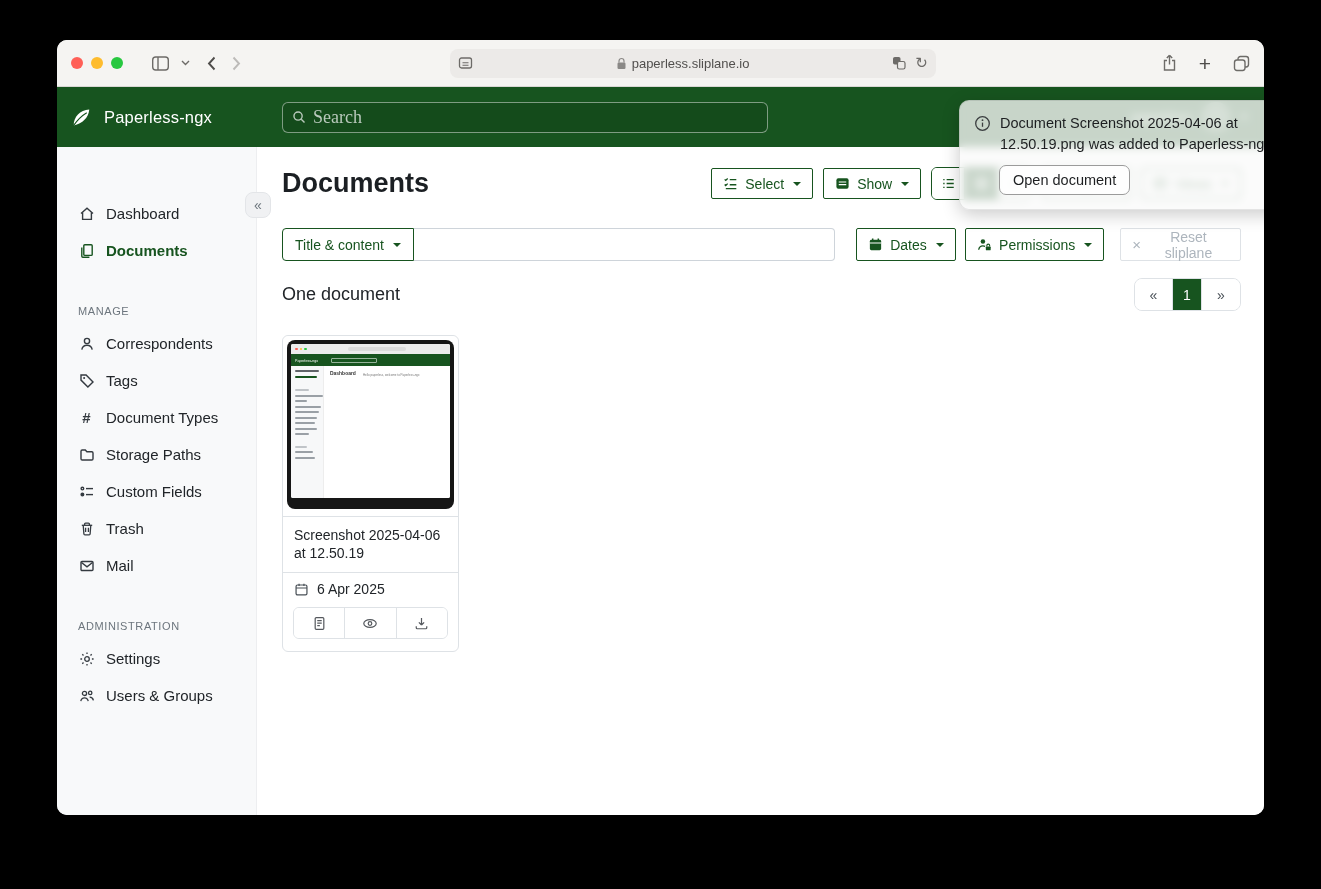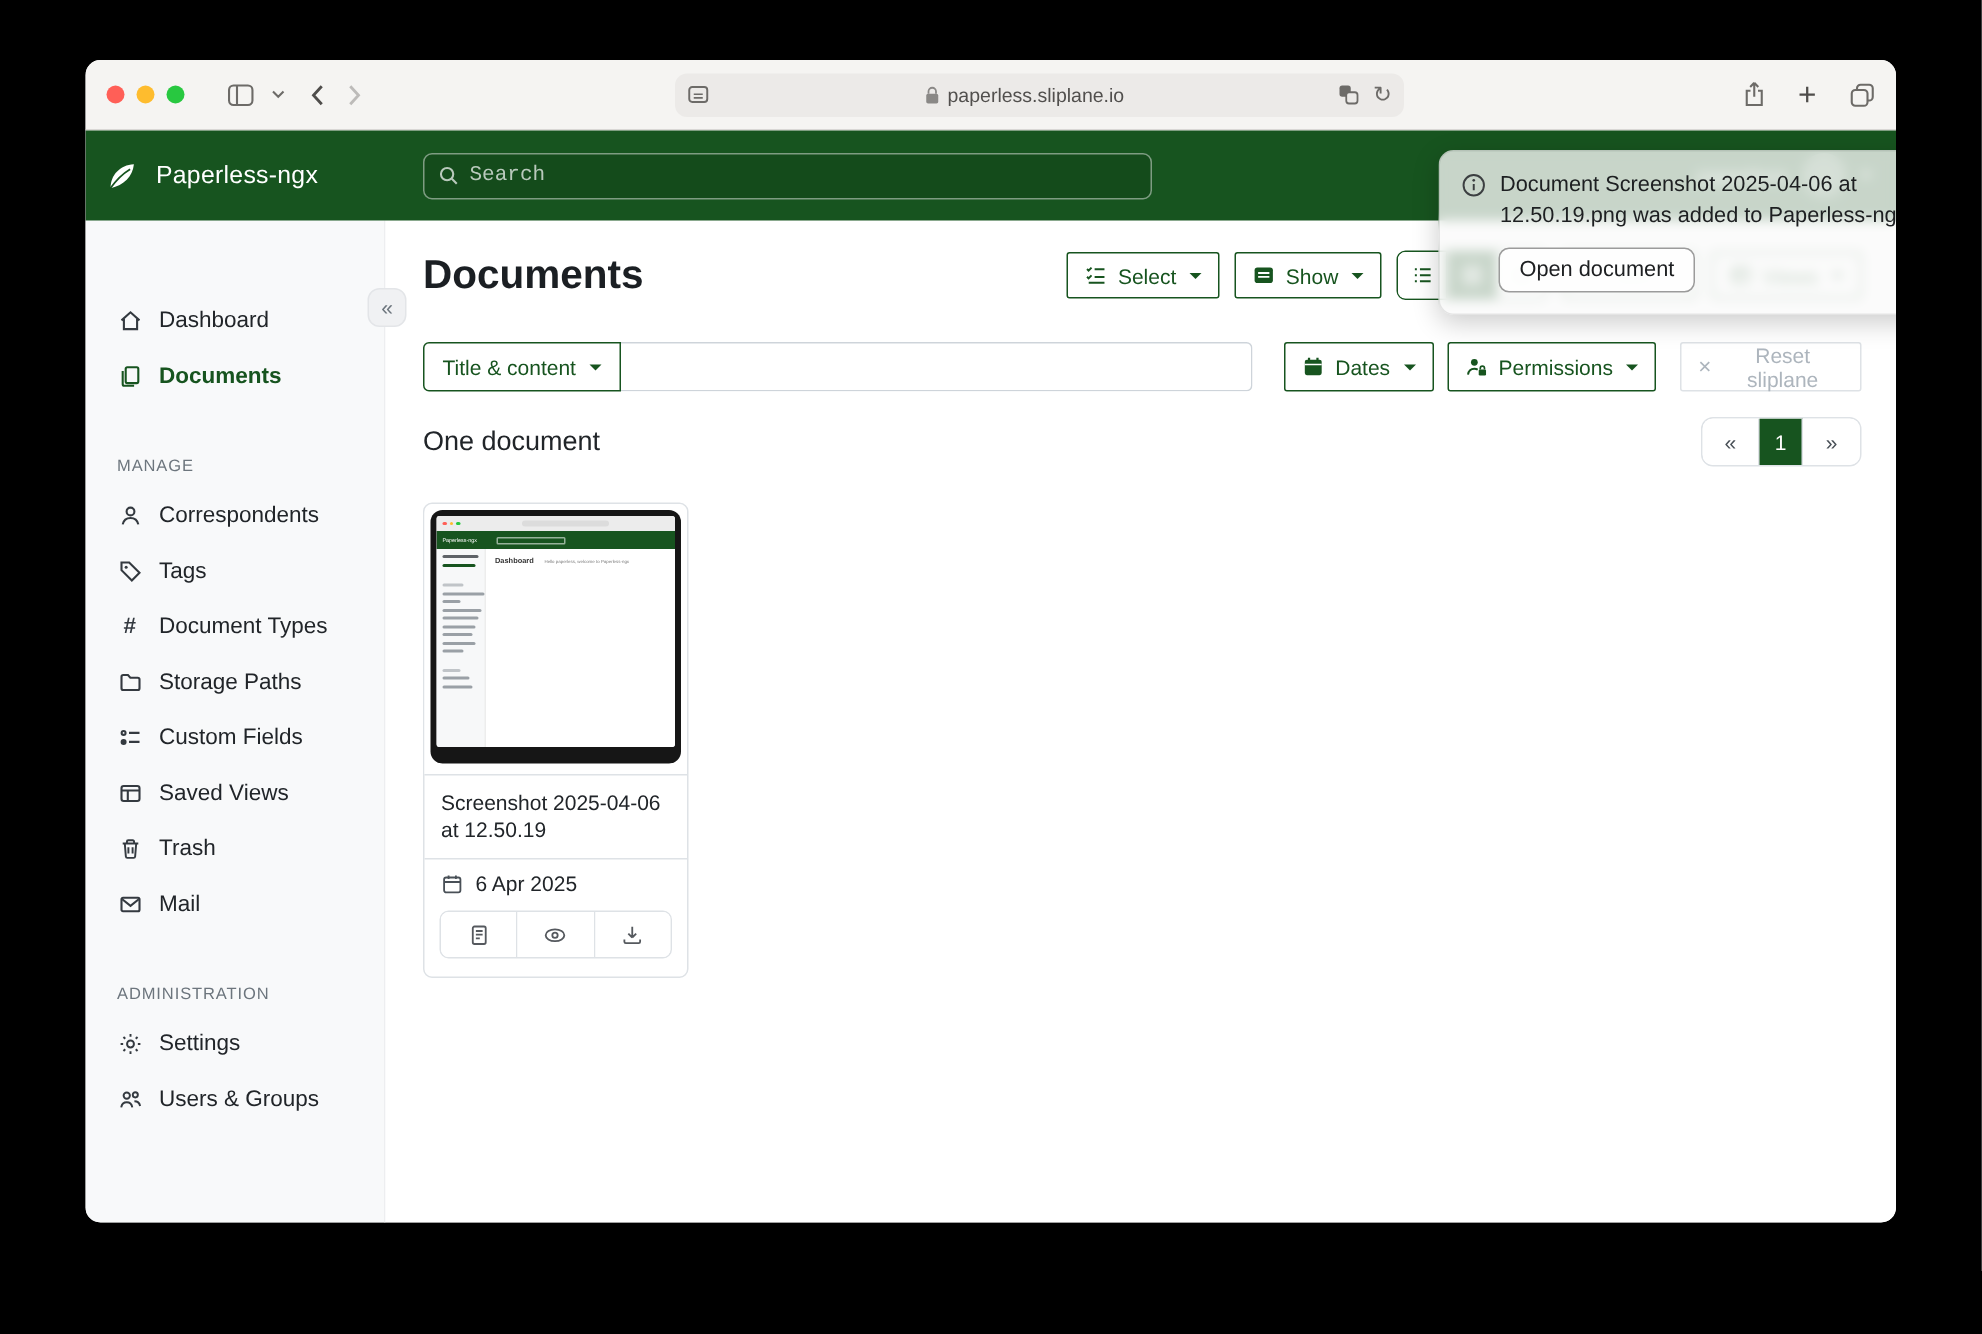--- a/index.html
+++ b/index.html
@@ -20,21 +20,21 @@
   .url-center { flex:1; display:flex; align-items:center; justify-content:center; gap:5px; color:#514f4d; font-size:13px; }
   .chrome-right { display:flex; gap:22px; margin-left:18px; color:#4f4d4b; align-items:center; }
   .reload-glyph { font-size:15px; color:#6d6b68; }
   .plus-glyph { font-size:21px; font-weight:300; line-height:1; color:#4f4d4b; }
 
   
   .app-header { height:60px; background:#17541f; display:flex; align-items:center; flex:none; position:relative; z-index:1; }
   .brand { width:200px; display:flex; align-items:center; gap:12px; padding-left:14px; flex:none; }
   .brand-name { color:#fff; font-size:16.5px; letter-spacing:.2px; }
   .hsearch { margin-left:25px; width:486px; height:31px; border:1px solid rgba(255,255,255,.45); background:rgba(0,0,0,.10); border-radius:6px; display:flex; align-items:center; padding:0 9px; gap:7px; }
-  .hsearch input { flex:1; background:transparent; border:none; outline:none; color:#22c55e; font-size:14px; font-family:Liberation Mono, monospace; }
+  .hsearch input { flex:1; background:transparent; border:none; outline:none; color:#22c55e; font-size:18px; font-family:Liberation Serif, serif; }
   .hsearch input::placeholder { color:#b9c9bc; }
   .user-area { margin-left:auto; margin-right:16px; display:flex; align-items:center; gap:9px; }
   .user-name { color:#e8efe9; font-size:14px; }
   .avatar { width:30px; height:30px; border-radius:50%; background:rgba(255,255,255,.28); }
   .caret-w { width:0; height:0; border-left:4px solid transparent; border-right:4px solid transparent; border-top:4.5px solid #e8efe9; }
 
   
   .app-body { flex:1; display:flex; position:relative; min-height:0; }
 
   .sidebar { width:200px; flex:none; background:#f8f9fa; border-right:1px solid #edeef0; padding-top:48px; overflow:hidden; }
@@ -283,29 +283,20 @@
       <div class="side-item">
         <span class="ic">
           <svg width="16" height="16" viewBox="0 0 16 16" fill="none" stroke="currentColor" stroke-width="1.4">
               <circle cx="3.4" cy="4.6" r="1.3"></circle>
               <path d="M7 4.6 H14"></path>
               <circle cx="3.4" cy="10.6" r="1.3" fill="currentColor"></circle>
               <path d="M7 10.6 H14"></path>
             </svg>
         </span>
         <span>Custom Fields</span>
-      </div>
-      <div class="side-item">
-        <span class="ic">
-          <svg width="16" height="16" viewBox="0 0 16 16" fill="none" stroke="currentColor" stroke-width="1.4">
-              <rect x="2" y="3" width="12" height="10" rx="1.5"></rect>
-              <path d="M2 6 H14 M6.2 6 V13"></path>
-            </svg>
-        </span>
-        <span>Saved Views</span>
       </div>
       <div class="side-item">
         <span class="ic">
           <svg width="16" height="16" viewBox="0 0 16 16" fill="none" stroke="currentColor" stroke-width="1.3">
               <path d="M2.8 4.3 H13.2"></path>
               <path d="M5.6 4.3 V3.1 a0.9 0.9 0 0 1 .9-.9 h3 a0.9 0.9 0 0 1 .9.9 V4.3"></path>
               <path d="M4.2 4.3 L4.9 13 a1 1 0 0 0 1 .9 h4.2 a1 1 0 0 0 1-.9 L11.8 4.3"></path>
               <path d="M6.6 6.8 V11 M9.4 6.8 V11"></path>
             </svg>
         </span>

